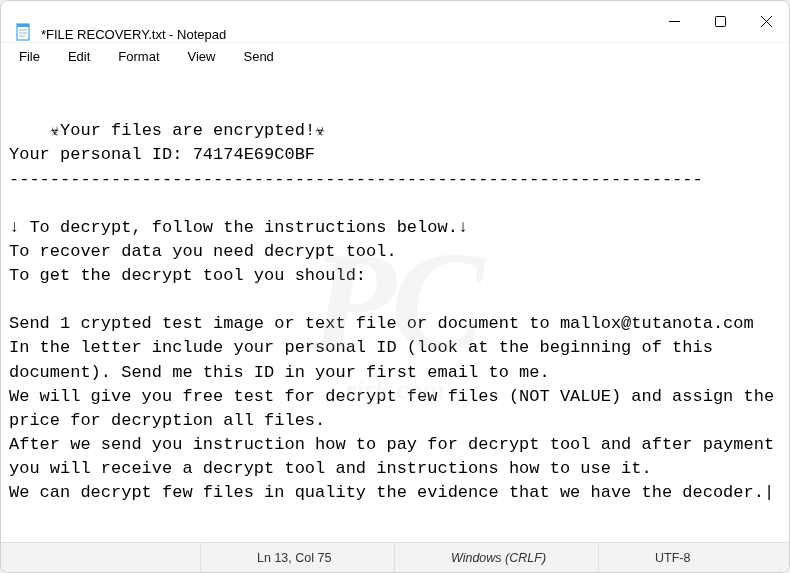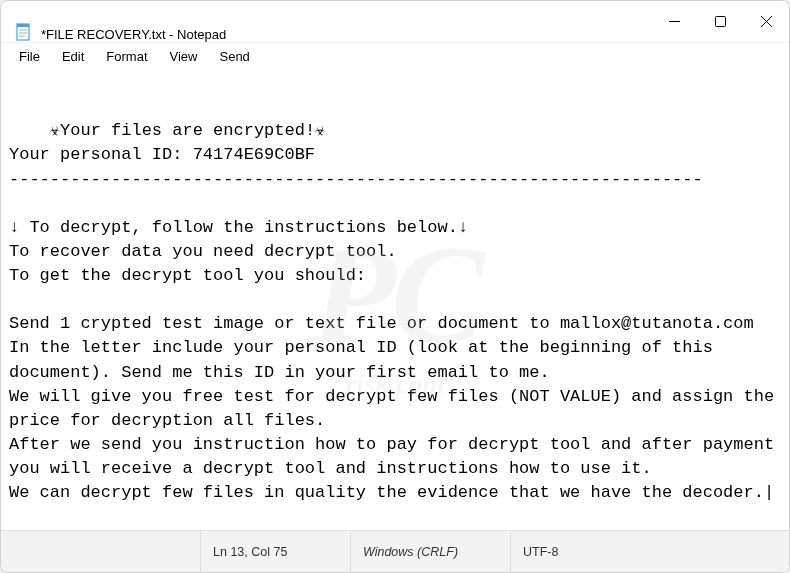--- a/index.html
+++ b/index.html
@@ -48,21 +48,21 @@
       display: flex;
       align-items: center;
       justify-content: center;
       color: #000;
     }
     .menubar {
       height: 26px;
       display: flex;
       align-items: center;
       padding: 0 8px;
-      gap: 2px;
+      gap: 8px;
       background: #ffffff;
     }
     .menu-item {
       padding: 3px 10px;
       font-size: 13px;
       color: #000;
       border-radius: 3px;
     }
     .content {
       flex: 1;
@@ -91,27 +91,28 @@
       white-space: nowrap;
     }
     .watermark .sub {
       display: block;
       font-size: 28px;
       text-align: center;
       margin-top: -30px;
       letter-spacing: 0;
     }
     .statusbar {
-      height: 42px;
+      height: 30px;
       background: #f3f3f3;
       border-top: 1px solid #e0e0e0;
       display: flex;
       align-items: stretch;
       font-size: 12.5px;
       color: #333;
+      gap: 44px;
     }
     .status-cell {
       border-right: 1px solid #e0e0e0;
       display: flex;
       align-items: center;
       padding: 0 12px;
     }
     .status-cell:first-child { border-left: none; }
     .sc1 { width: 200px; }
     .sc2 { width: 150px; }

